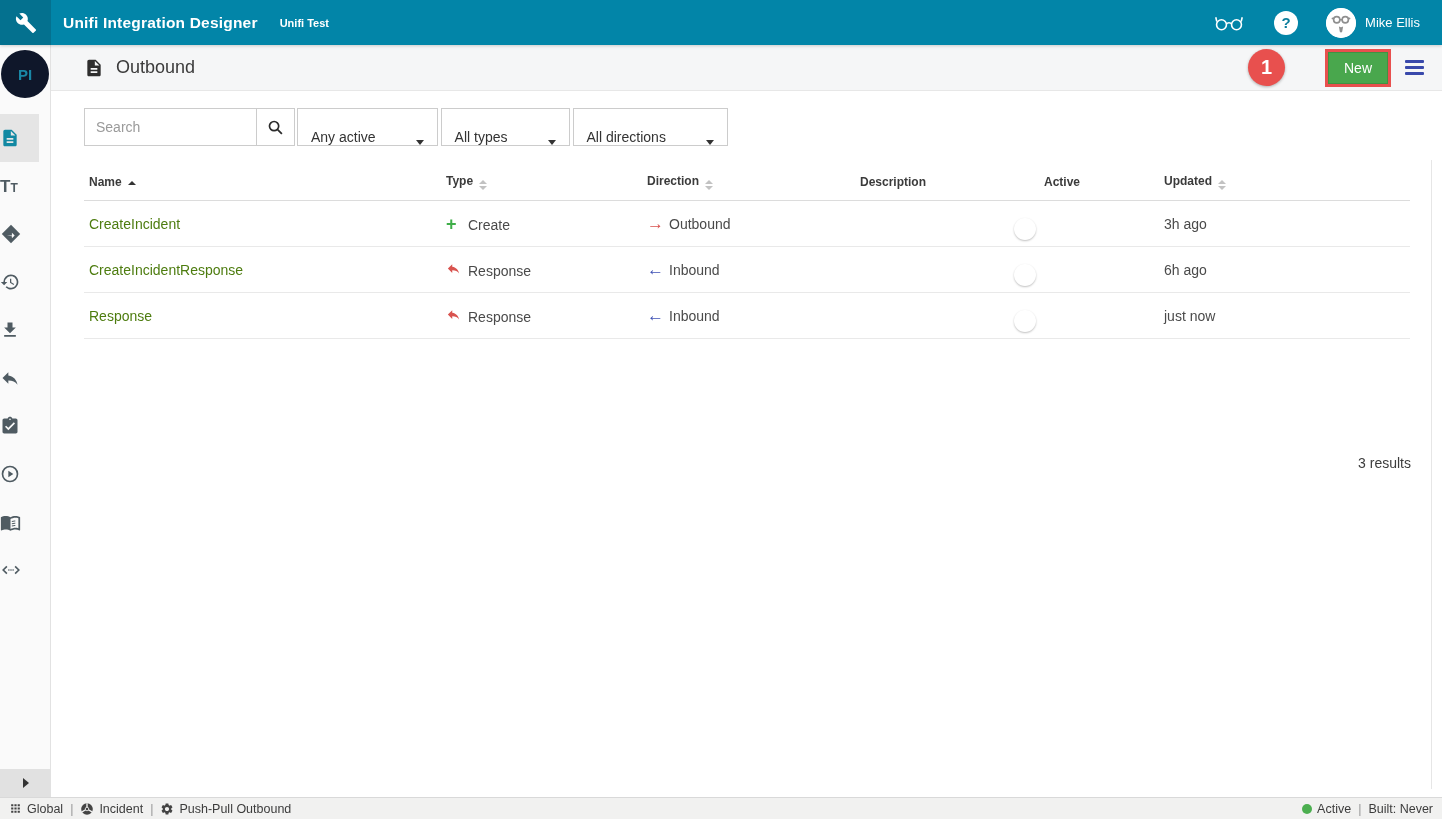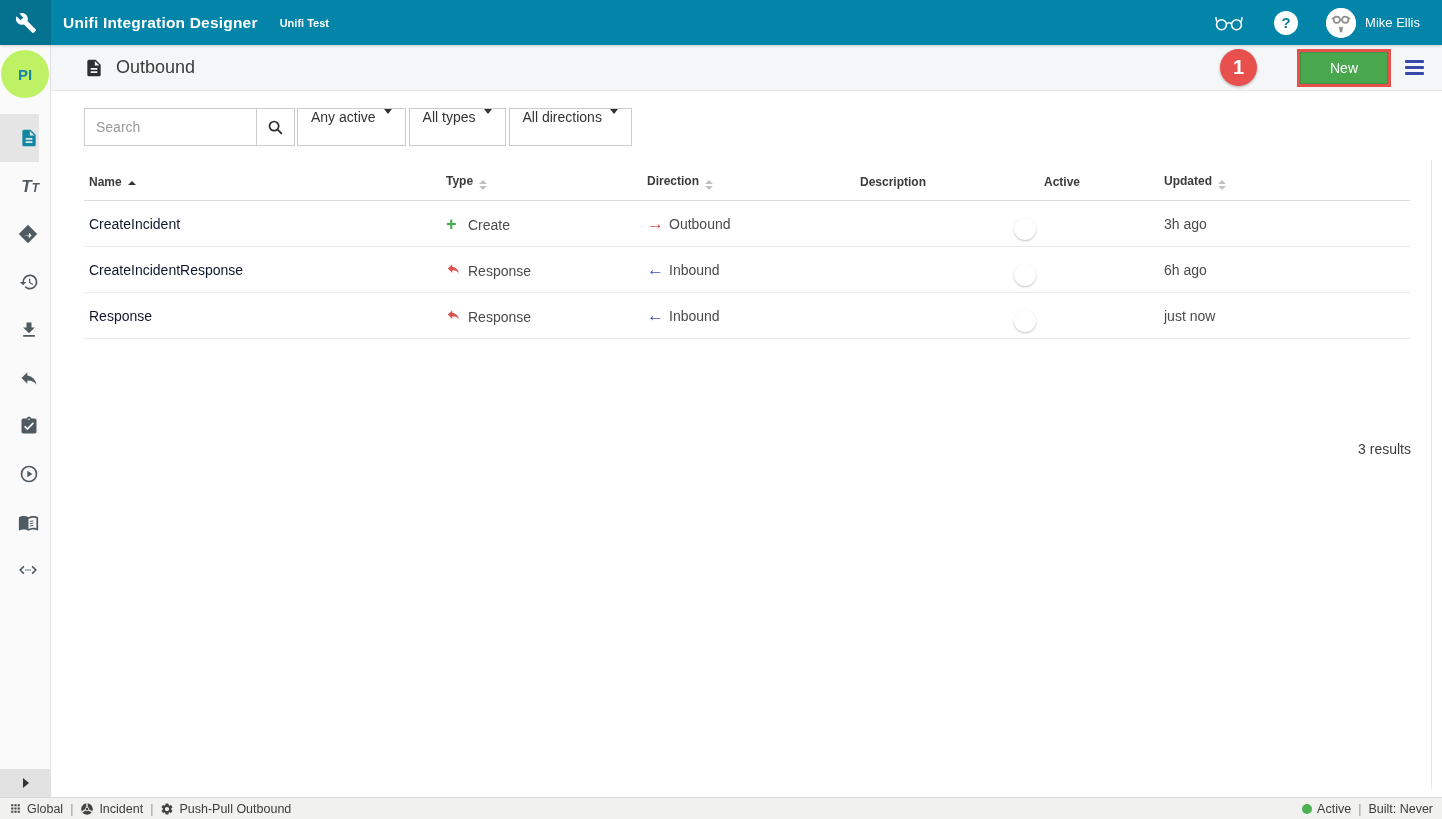--- a/index.html
+++ b/index.html
@@ -19,87 +19,87 @@
     color:#0b7d9c; font-weight:bold; font-size:15px; display:flex; align-items:center;
     justify-content:center; margin-right:28px; cursor:pointer; }
   .glasses-wrap { margin-right:30px; display:flex; align-items:center; cursor:pointer; }
   .avatar-circle { width:30px; height:30px; border-radius:50%; background:#fff;
     display:flex; align-items:center; justify-content:center; overflow:hidden; }
   .user-name { font-size:13px; margin:0 22px 0 9px; }
 
   
   .sidebar { position:absolute; top:45px; left:0; width:51px; bottom:22px;
     background:#fafafa; border-right:1px solid #e2e2e2; z-index:20; }
-  .pi-avatar { width:48px; height:48px; border-radius:50%; background:#bef264;
+  .pi-avatar { width:48px; height:48px; border-radius:50%; background:#0f172a;
     color:#1987a5; font-weight:bold; font-size:15px; display:flex; align-items:center;
     justify-content:center; margin:5px auto 16px auto; }
   .side-item { width:39px; height:48px; display:flex; align-items:center;
-    justify-content:flex-end; color:#4f5b62; cursor:pointer;font-style:italic; }
+    justify-content:flex-start; color:#4f5b62; cursor:pointer; }
   .side-item.active { background:#e5e5e5; color:#1188A2; }
   .tt-glyph { font-weight:bold; color:inherit; line-height:1; }
   .tt-big { font-size:17px; } .tt-small { font-size:12px; }
   .expand-btn { position:absolute; bottom:0; left:0; width:51px; height:28px;
     background:#e1e1e1; display:flex; align-items:center; justify-content:center;
     cursor:pointer; }
   .expand-arrow { width:0; height:0; border-left:6px solid #333;
     border-top:5px solid transparent; border-bottom:5px solid transparent; }
 
   
   .main { position:absolute; left:51px; top:45px; right:0; bottom:22px; background:#fff; }
   .page-header { height:46px; background:#f5f6f7; border-bottom:1px solid #e7e7e7;
     display:flex; align-items:center; padding:0 10px 0 33px; }
   .page-title { font-size:18px; color:#3b3b3b; margin-left:12px; }
   .ph-spacer { flex:1; }
   .anno-badge { width:37px; height:37px; border-radius:50%; background:#e8504e;
     color:#fff; font-size:20px; font-weight:bold; display:flex; align-items:center;
     justify-content:center; margin-right:40px; box-shadow:0 1px 3px rgba(0,0,0,.3); }
   .anno-box { border:3px solid #e8504e; }
   .new-btn { display:block; background:#49a74d; border:1px solid #3f9343; color:#fff;
-    font-size:14px; font-family:"Liberation Sans",sans-serif; padding:7px 29px; cursor:pointer; }
+    font-size:14px; font-family:"Liberation Sans",sans-serif; padding:7px 15px; cursor:pointer; }
   .hamburger { margin:0 8px 0 14px; cursor:pointer; }
   .hamburger div { width:19px; height:3px; background:#3949AB; border-radius:1px; margin:3px 0; }
 
   
   .filter-bar { display:flex; align-items:center; padding:17px 0 18px 33px; }
   .search-input { width:173px; height:38px; border:1px solid #ccc; padding:0 11px;
     font-size:14px; color:#333; font-family:"Liberation Sans",sans-serif; outline:none; }
   .search-input::placeholder { color:#9a9a9a; }
   .search-btn { width:38px; height:38px; background:#fff; border:1px solid #ccc;
     border-left:none; display:flex; align-items:center; justify-content:center; cursor:pointer; }
   .dropdown { height:38px; background:#fff; border:1px solid #ccc; color:#333;
     font-size:14px; font-family:"Liberation Sans",sans-serif; padding:0 13px;
-    display:flex; align-items:flex-start; margin-left:3px; cursor:pointer; }
+    display:flex; align-items:flex-end; margin-left:3px; cursor:pointer;gap:32px; }
   .dropdown:first-of-type { margin-left:2px; }
   .caret { width:0; height:0; border-left:4.5px solid transparent;
     border-right:4.5px solid transparent; border-top:5px solid #333; margin-left:8px; }
 
   
   .table { margin:0 32px 0 33px; }
   .trow, .thead { display:grid;
     grid-template-columns:357px 201px 213px 175px 129px 1fr; align-items:center; }
   .thead { height:37px; border-bottom:1px solid #dcdcdc; font-weight:bold;
     font-size:12px; color:#3b3b3b; }
   .thead > div, .trow > div { padding-left:5px; }
   .trow { height:46px; border-bottom:1px solid #e9e9e9; font-size:14px; color:#4a4a4a; }
   .sort { display:inline-flex; flex-direction:column; margin-left:6px; vertical-align:1px; }
   .sort i { display:block; width:0; height:0; border-left:4px solid transparent;
     border-right:4px solid transparent; }
   .sort .up { border-bottom:4.5px solid #c2c2c2; margin-bottom:2.5px; }
   .sort .dn { border-top:4.5px solid #c2c2c2; }
   .sort.asc .up { border-bottom-color:#333; }
-  .name-link { color:#0f172a; text-decoration:none; cursor:pointer; }
+  .name-link { color:#4d7c0f; text-decoration:none; cursor:pointer; }
   .cell-ico { display:inline-flex; width:22px; align-items:center; }
   .plus-ico { color:#3fae49; font-weight:bold; font-size:18px; line-height:1; }
   .arrow-out { color:#d9534f; font-weight:bold; font-size:17px; line-height:1; }
   .arrow-in { color:#3F51B5; font-weight:bold; font-size:17px; line-height:1; }
   .toggle { width:46px; height:26px; border-radius:13px; background:#5BB568;
     position:relative; margin-left:8px; cursor:pointer; }
   .toggle .knob { position:absolute; right:2px; top:2px; width:22px; height:22px;
     border-radius:50%; background:#fff; box-shadow:0 1px 2px rgba(0,0,0,.25); }
-  .results { position:absolute; right:31px; top:396px; font-size:14px; color:#3c3c3c; }
+  .results { position:absolute; right:31px; top:410px; font-size:14px; color:#3c3c3c; }
   .scroll-track { position:absolute; right:10px; top:115px; bottom:8px; width:1px;
     background:#e6e6e6; }
 
   
   .statusbar { position:absolute; left:0; right:0; bottom:0; height:22px;
     background:#f1f1f0; border-top:1px solid #d9d9d9; display:flex; align-items:center;
     justify-content:space-between; font-size:12.5px; color:#3c3c3c; padding:0 9px; z-index:40; }
   .sb-group { display:flex; align-items:center; }
   .sb-group .sep { color:#9a9a9a; margin:0 7px; }
   .sb-ico { display:inline-flex; margin-right:5px; color:#444; }

